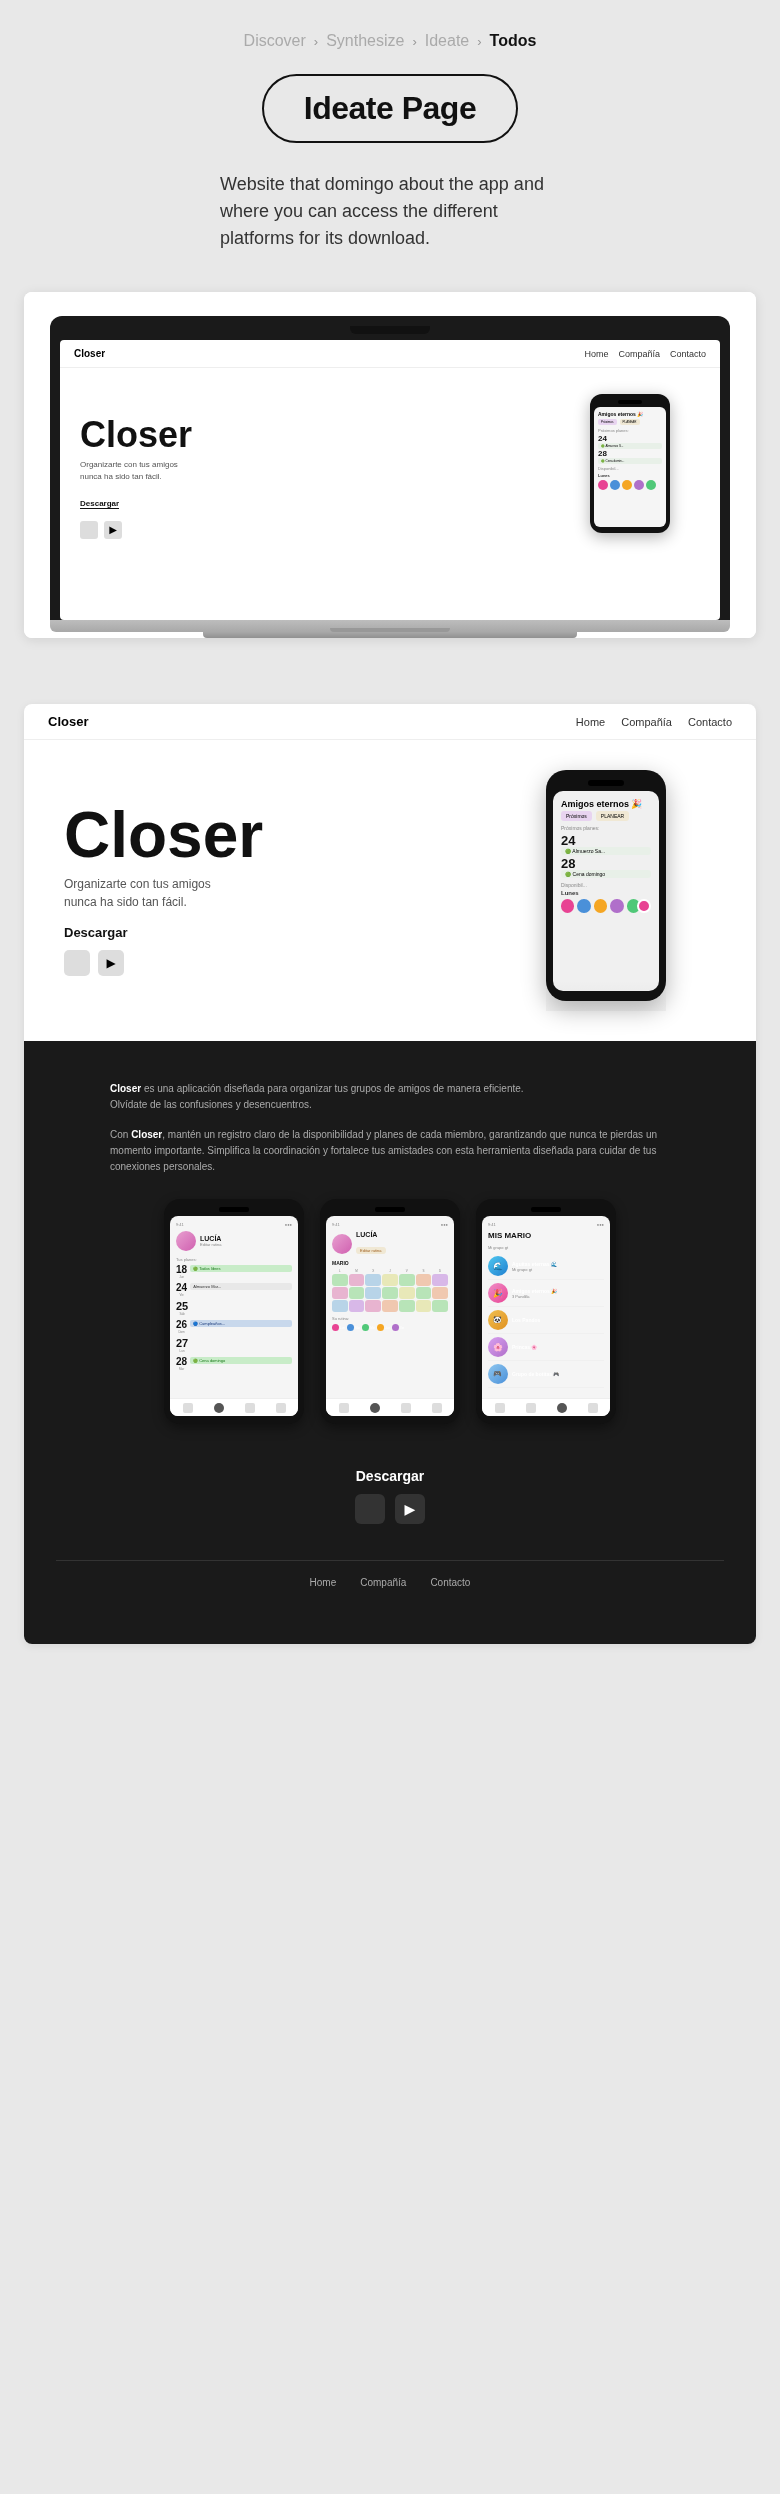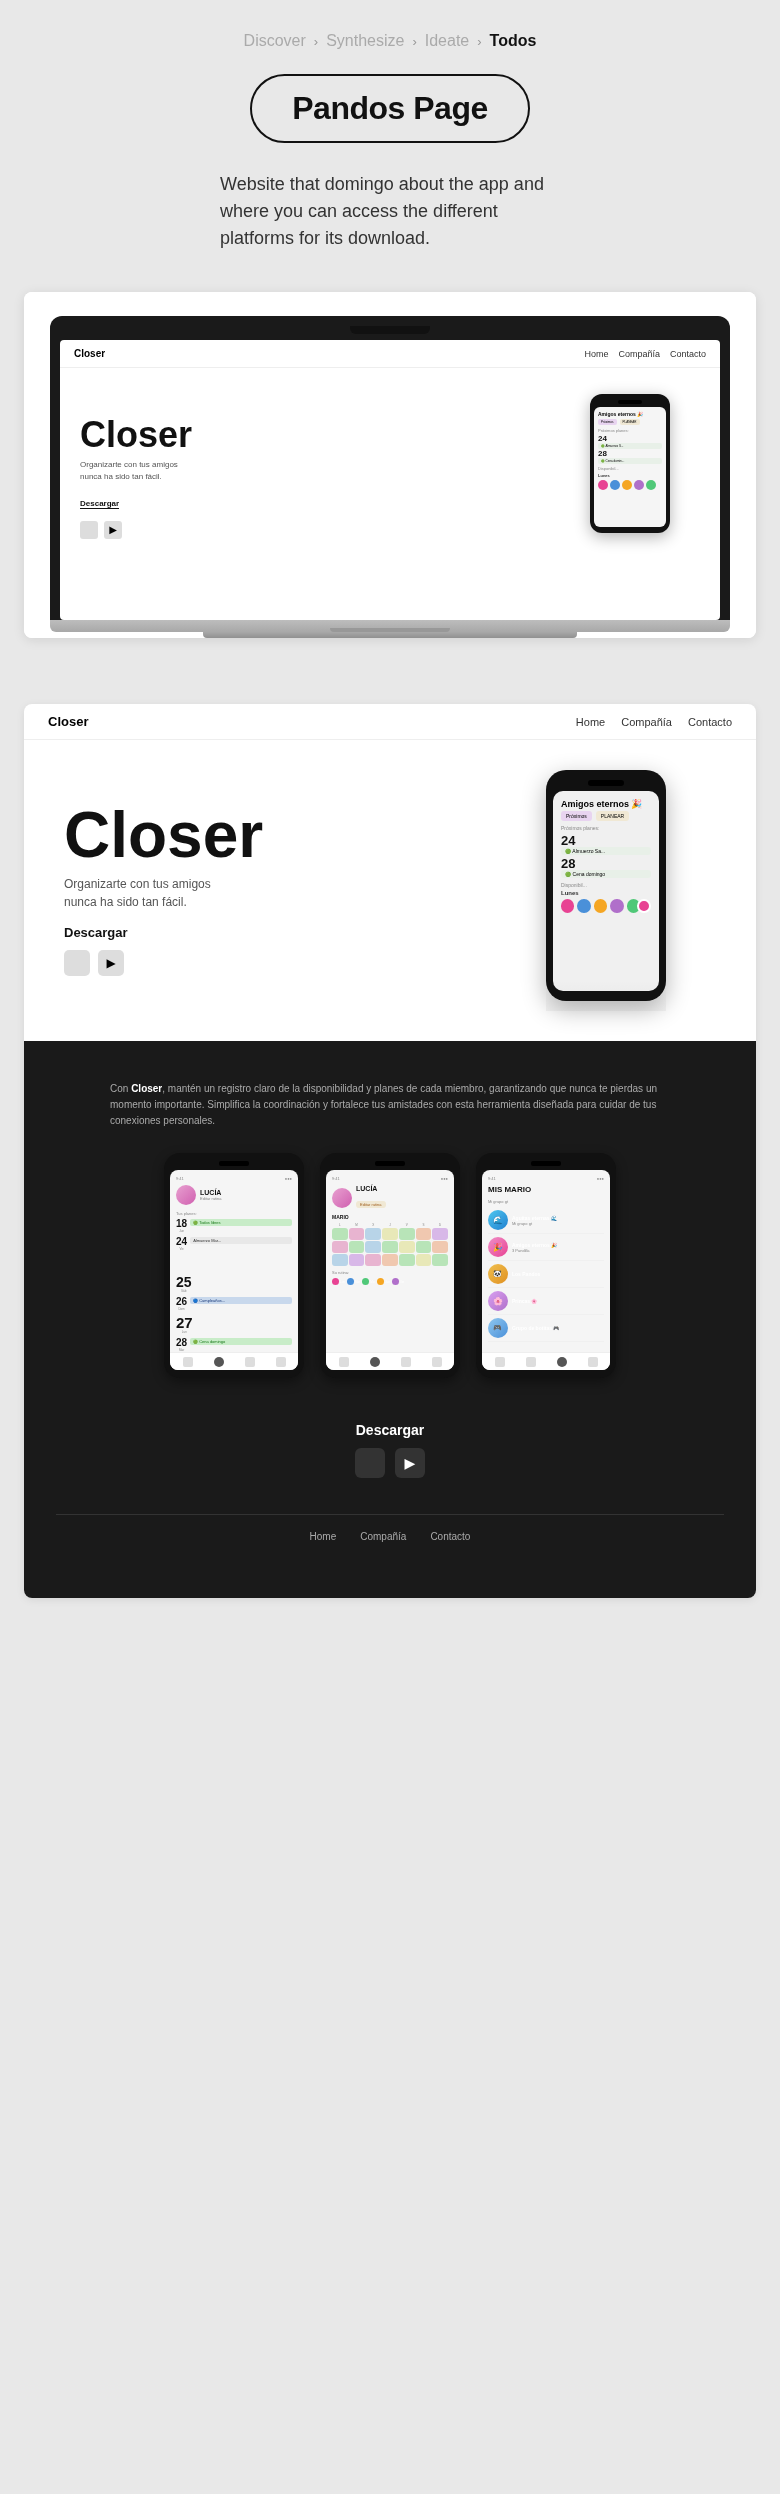--- a/index.html
+++ b/index.html
@@ -414,21 +414,21 @@
   <span class="step">Discover</span>
   <span class="chevron">›</span>
   <span class="step">Synthesize</span>
   <span class="chevron">›</span>
   <span class="step">Ideate</span>
   <span class="chevron">›</span>
   <span class="step active">Todos</span>
 </div>
 
 <div class="title-pill-wrap">
-  <div class="title-pill">Pandos Page</div>
+  <div class="title-pill">Ideate Page</div>
 </div>
 
 <p class="description">Website that domingo about the app and where you can access the different platforms for its download.</p>
 
 <div class="laptop-section">
   <div class="laptop-wrapper">
     <div class="laptop">
       <div class="laptop-screen-bezel">
         <div class="laptop-notch"></div>
         <div class="laptop-screen">
@@ -542,20 +542,24 @@
         </div>
       </div>
 
       <div class="phone-reflection"></div>
     </div>
   </div>
 
   <div class="ws-dark-section">
 
     <p class="ws-dark-text">
+      <strong>Closer</strong> es una aplicación diseñada para organizar tus grupos de amigos de manera eficiente.<br>
+      Olvídate de las confusiones y desencuentros.
+    </p>
+    <p class="ws-dark-text">
       Con <strong>Closer</strong>, mantén un registro claro de la disponibilidad y planes de cada miembro, garantizando que nunca te pierdas un momento importante. Simplifica la coordinación y fortalece tus amistades con esta herramienta diseñada para cuidar de tus conexiones personales.
     </p>
 
     <div class="ws-phones-row">
 
       <div class="ws-phone-card">
         <div class="ws-phone-card-notch"></div>
         <div class="ws-phone-card-screen">
           <div style="padding:6px;position:relative;height:100%;">
 
@@ -586,37 +590,37 @@
               <div>
                 <div style="font-size:10px;font-weight:800;color:#111;line-height:1;">24</div>
                 <div style="font-size:3px;color:#888;text-align:center;">Vie</div>
               </div>
               <div style="flex:1;">
                 <div style="font-size:4px;background:#e8e8e8;border-radius:2px;padding:1px 3px;color:#333;">Almuerzo Mar...</div>
               </div>
             </div>
             <div style="display:flex;gap:3px;margin-bottom:4px;align-items:flex-start;">
               <div>
-                <div style="font-size:14px;font-weight:800;color:#111;line-height:1;margin-top:20px;">25</div>
+                <div style="font-size:11px;font-weight:800;color:#111;line-height:1;">25</div>
                 <div style="font-size:3px;color:#888;text-align:center;">Sáb</div>
               </div>
               <div style="flex:1;"></div>
             </div>
             <div style="display:flex;gap:3px;margin-bottom:4px;align-items:flex-start;">
               <div>
                 <div style="font-size:10px;font-weight:800;color:#111;line-height:1;">26</div>
                 <div style="font-size:3px;color:#888;text-align:center;">Dom</div>
               </div>
               <div style="flex:1;">
                 <div style="font-size:4px;background:#c8d8ec;border-radius:2px;padding:1px 3px;color:#1a3a7a;">🔵 Cumpleaños...</div>
               </div>
             </div>
             <div style="display:flex;gap:3px;margin-bottom:4px;align-items:flex-start;">
               <div>
-                <div style="font-size:15px;font-weight:800;color:#111;line-height:1;">27</div>
+                <div style="font-size:11px;font-weight:800;color:#111;line-height:1;">27</div>
                 <div style="font-size:3px;color:#888;text-align:center;">Lun</div>
               </div>
               <div style="flex:1;"></div>
             </div>
             <div style="display:flex;gap:3px;margin-bottom:4px;align-items:flex-start;">
               <div>
                 <div style="font-size:10px;font-weight:800;color:#111;line-height:1;">28</div>
                 <div style="font-size:3px;color:#888;text-align:center;">Mar</div>
               </div>
               <div style="flex:1;">

